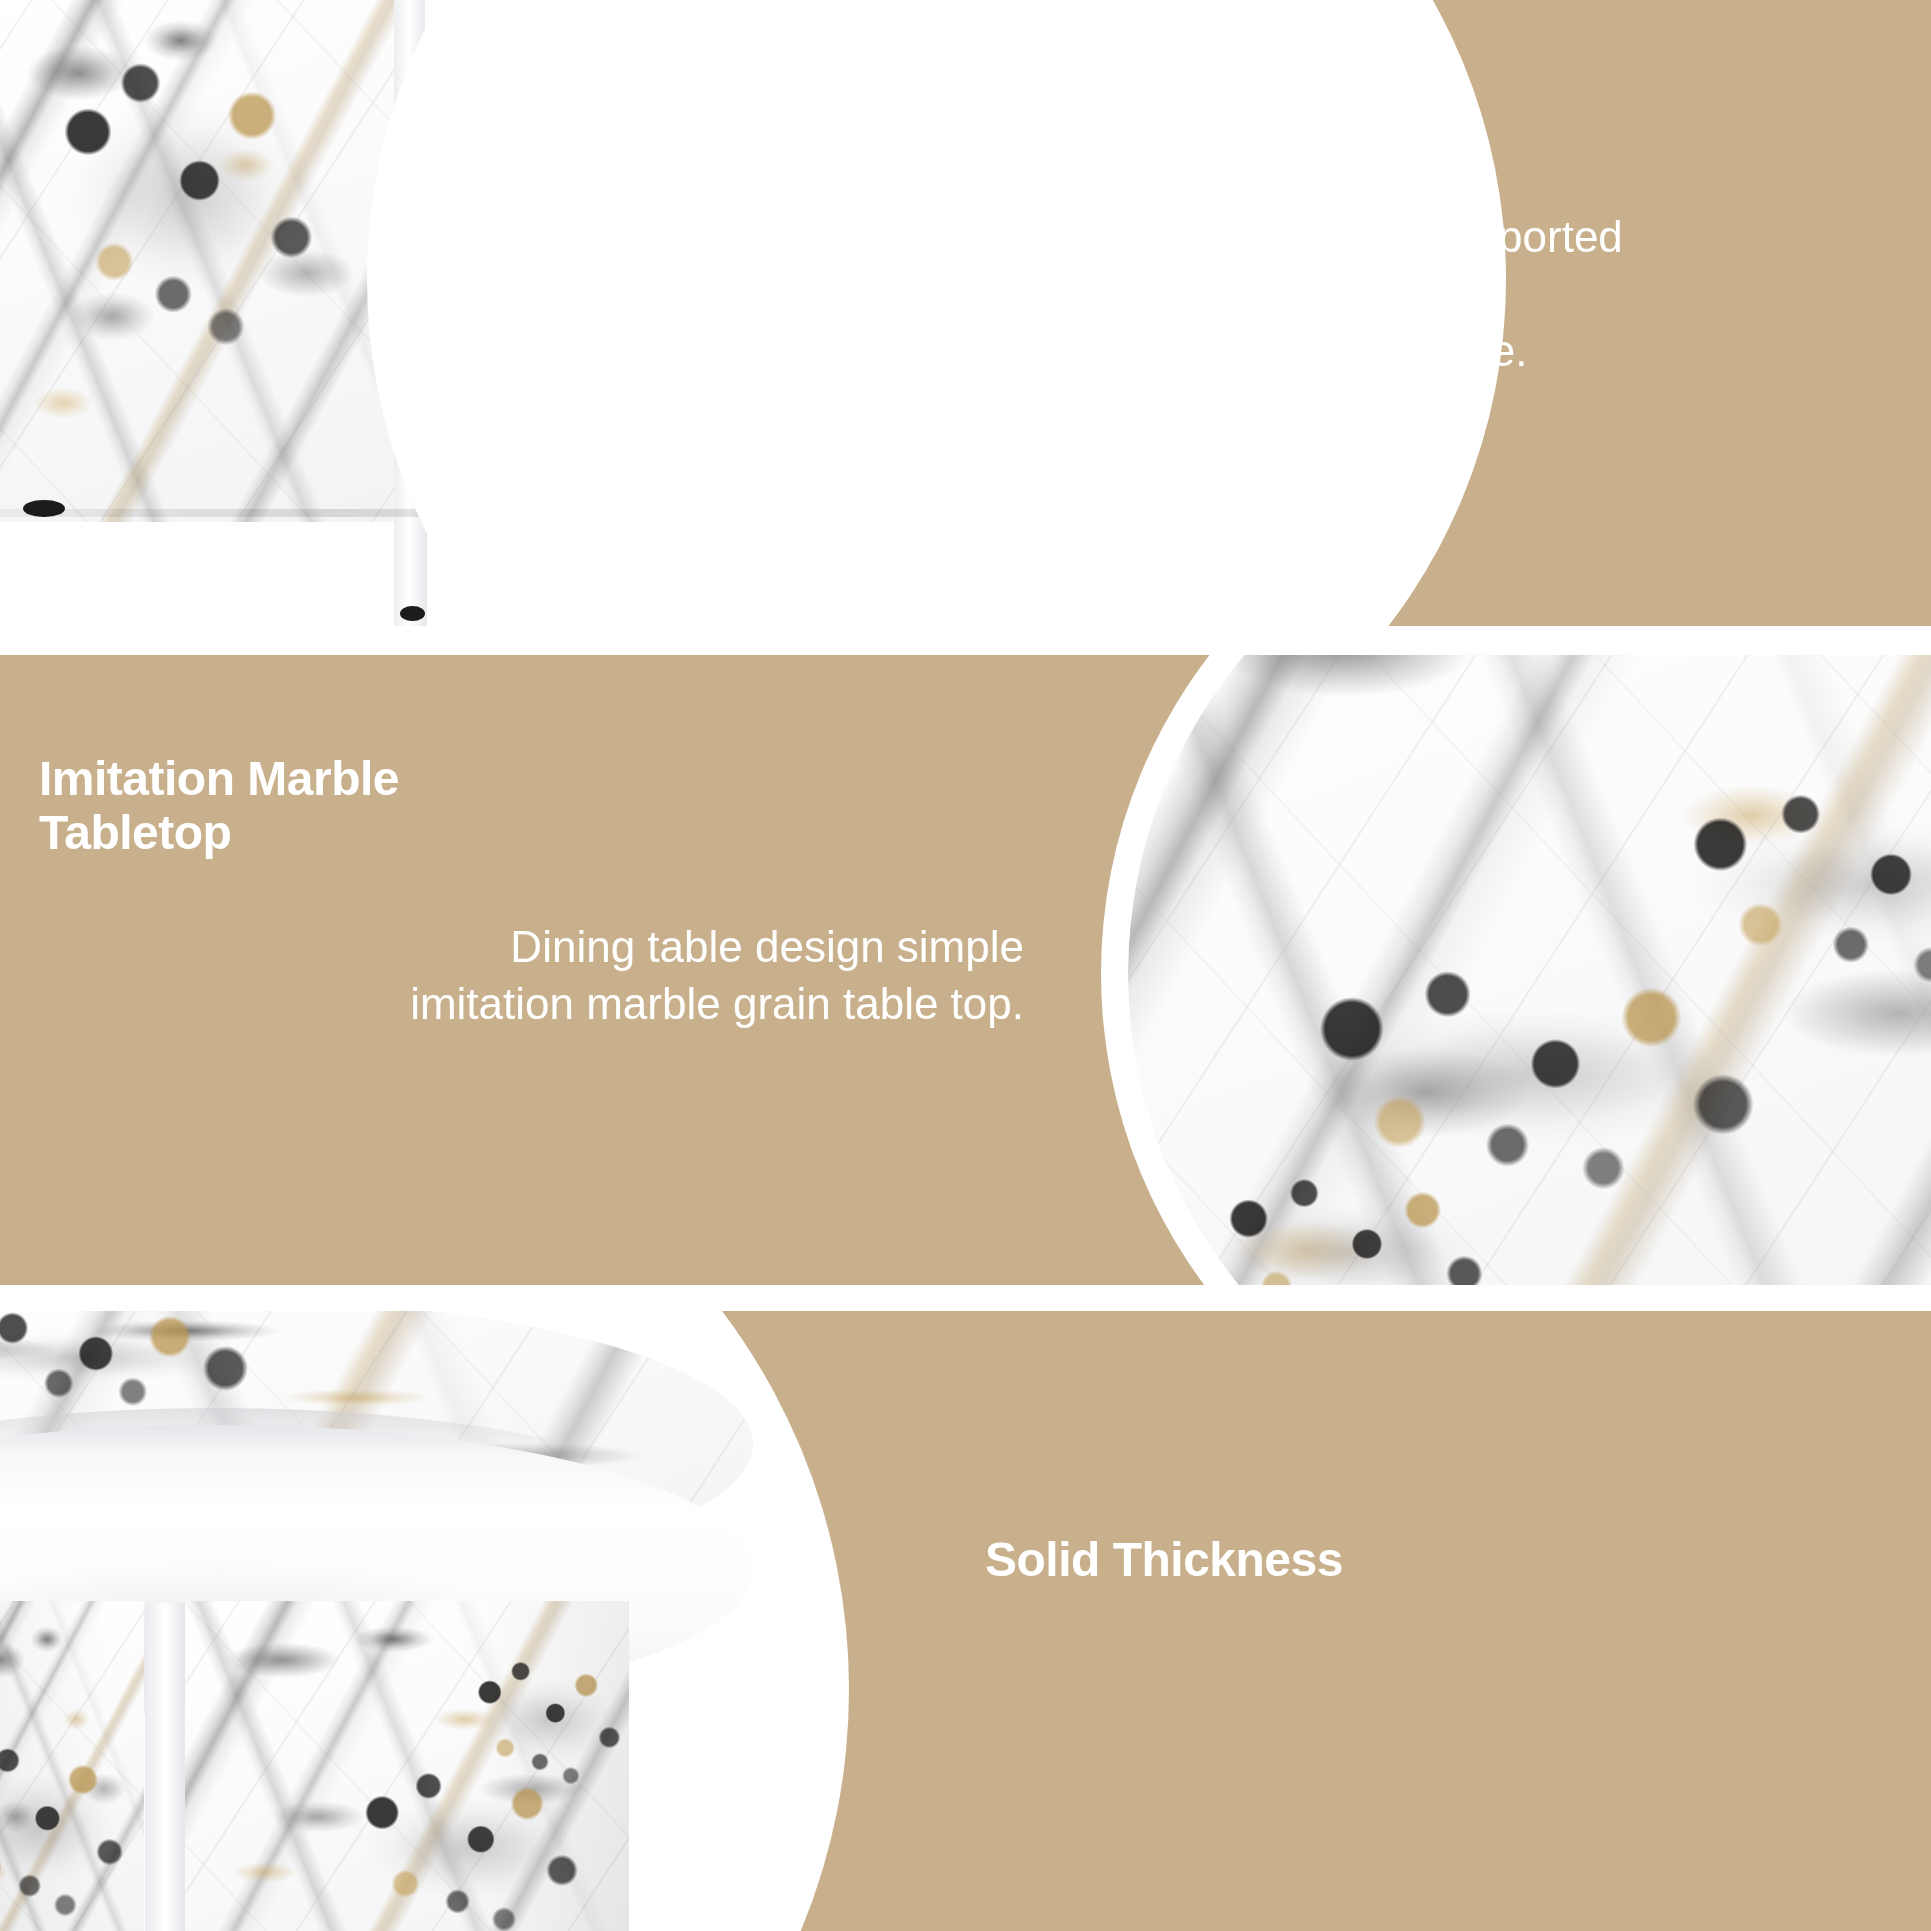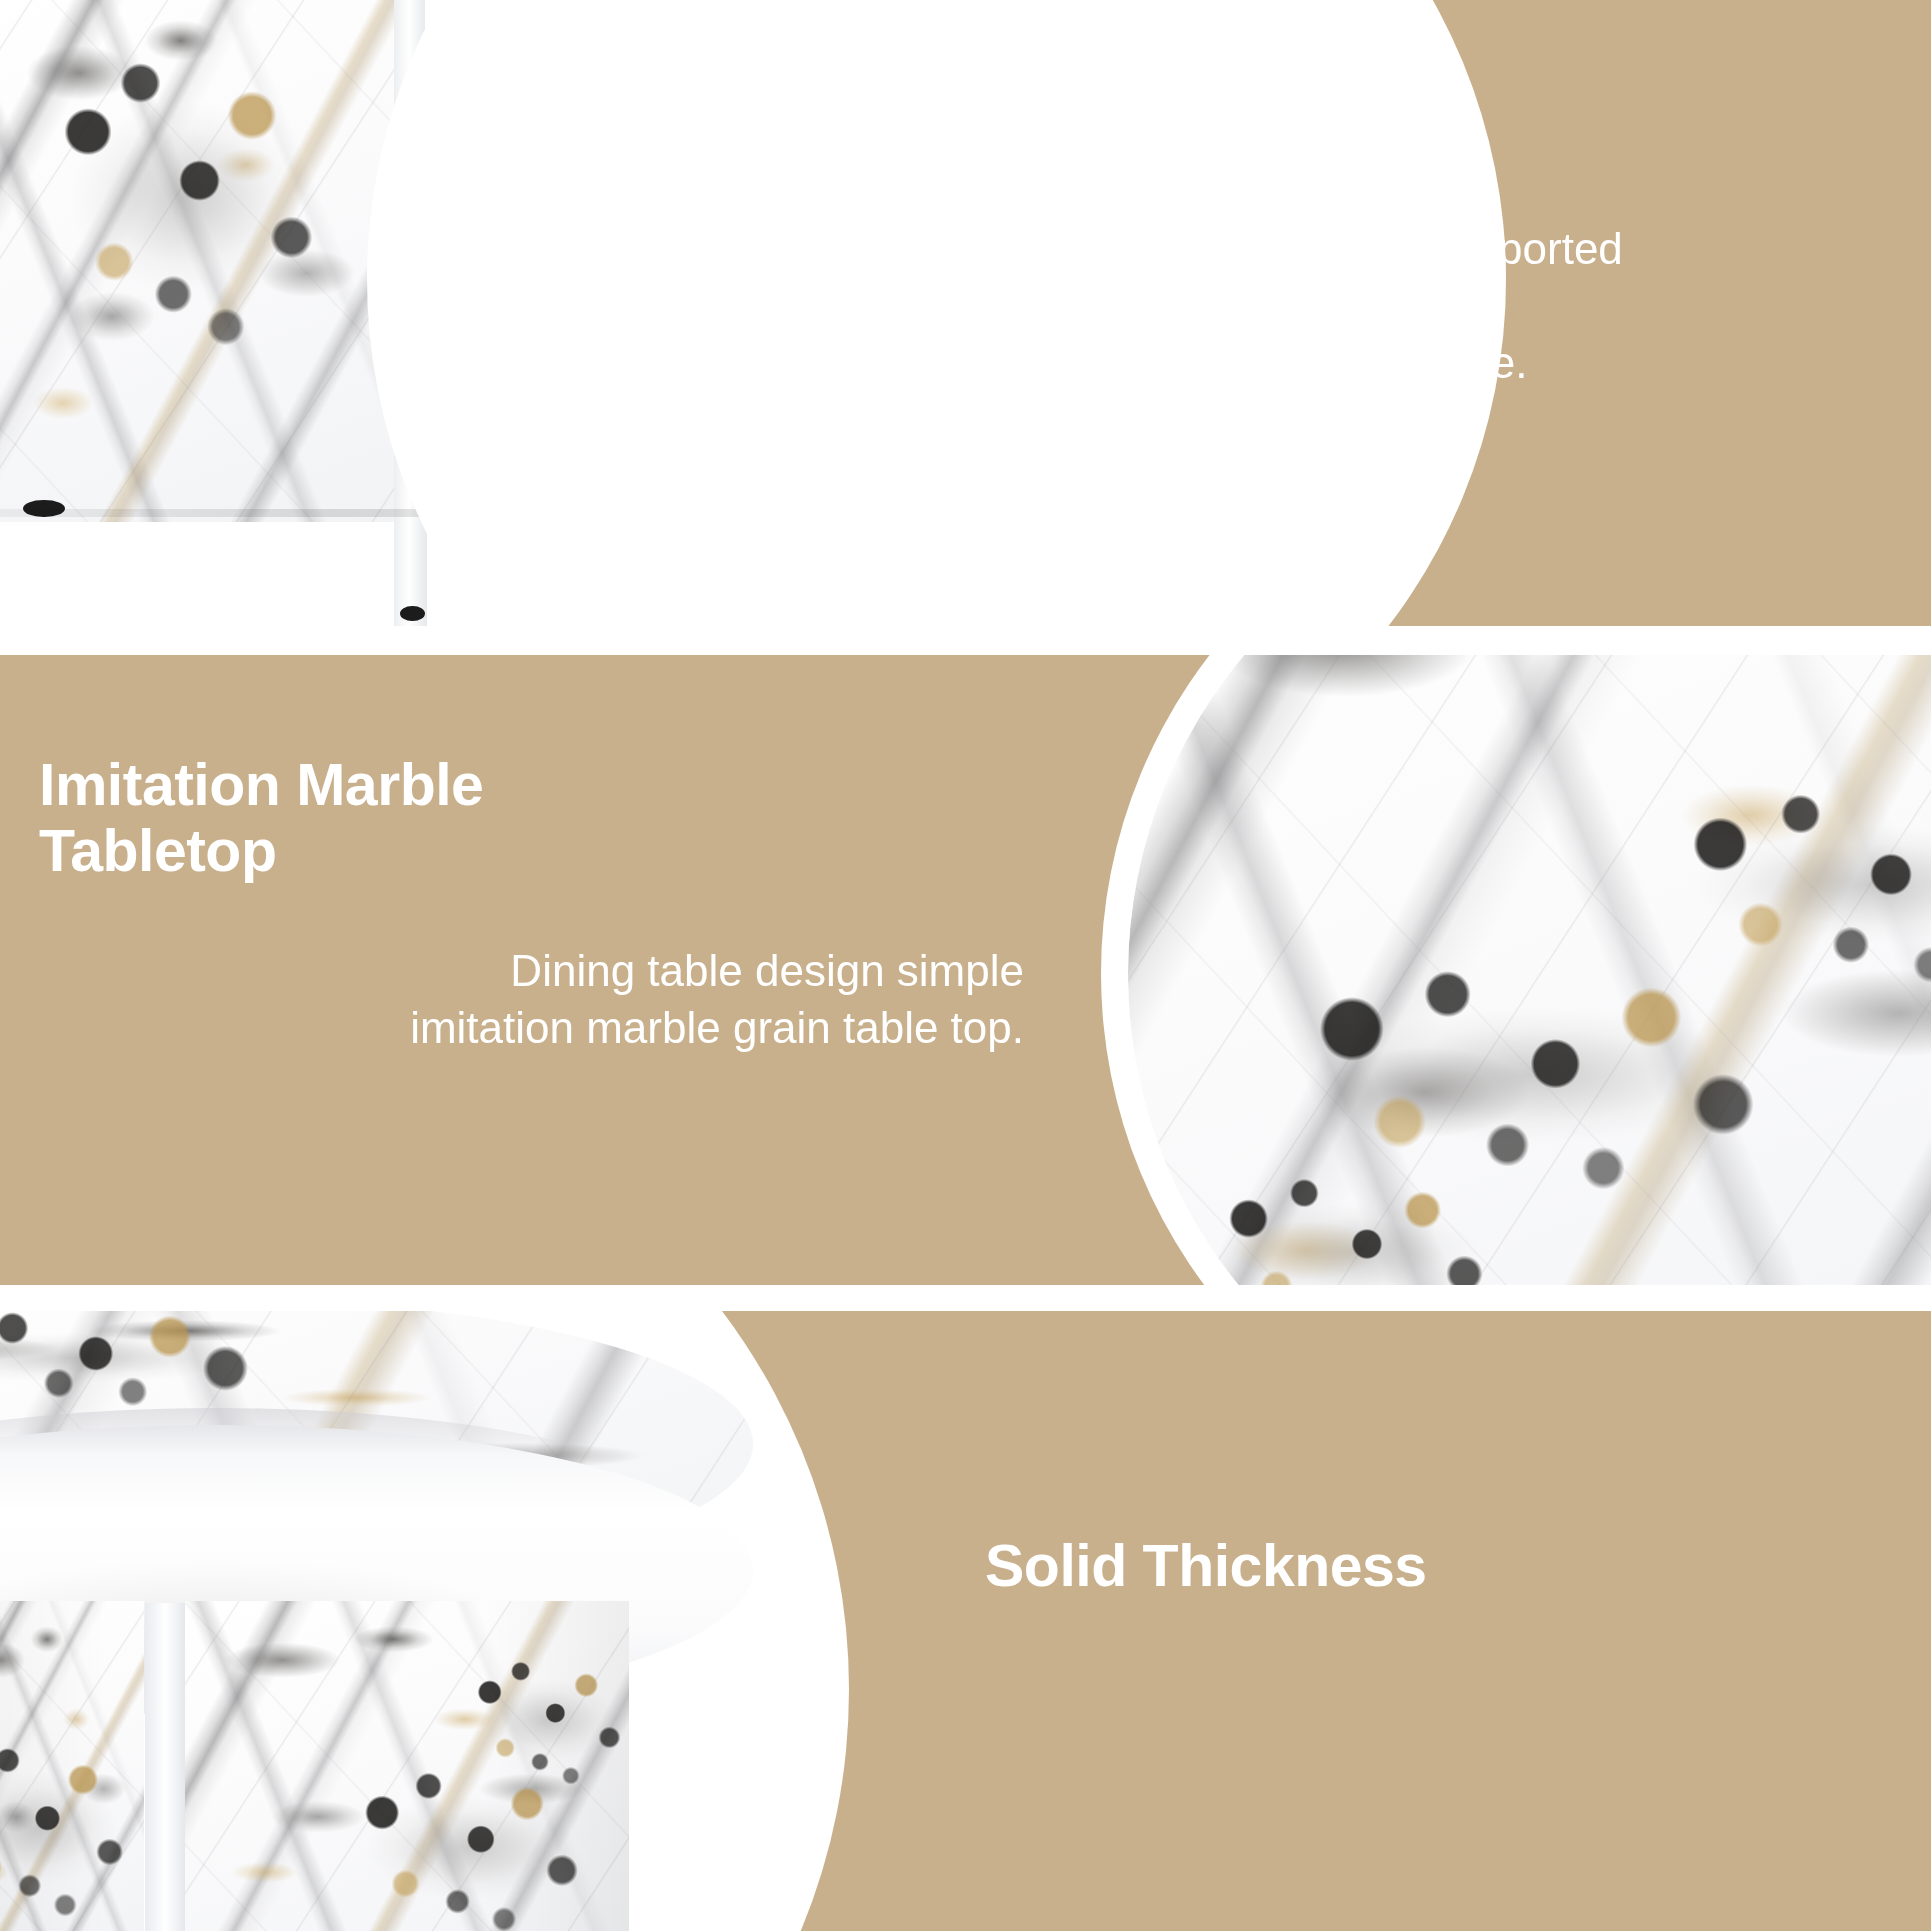--- a/index.html
+++ b/index.html
@@ -127,21 +127,21 @@
     background: #1c1c1c;
     border-radius: 50%;
   }
 
   
   .copy {
     position: absolute;
     color: #ffffff;
   }
   .headline {
-    font-size: 59px;
+    font-size: 48px;
     font-weight: 700;
     line-height: 1.12;
     letter-spacing: -0.5px;
     margin: 0;
     color: #ffffff;
     white-space: pre-line;
   }
   .body-text {
     font-size: 44px;
     font-weight: 400;

